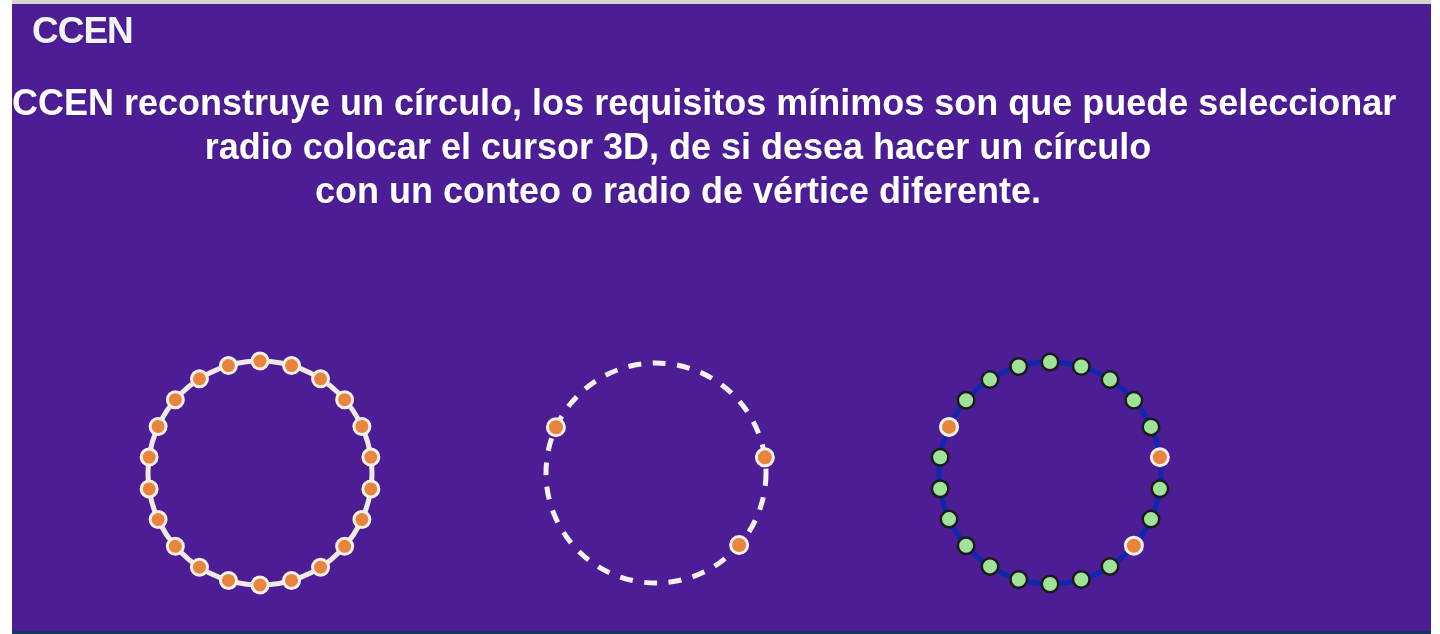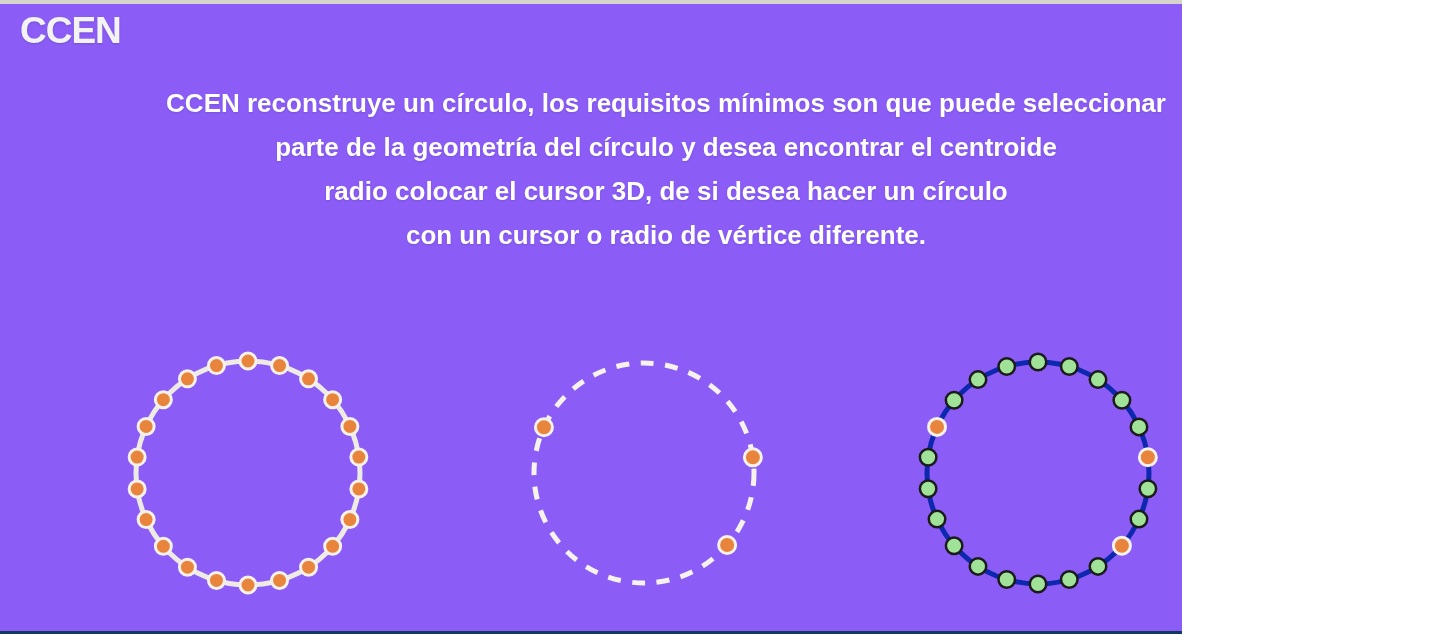--- a/index.html
+++ b/index.html
@@ -5,23 +5,24 @@
   html, body {
     margin: 0;
     padding: 0;
     width: 1440px;
     height: 634px;
     overflow: hidden;
     font-family: "Liberation Sans", "DejaVu Sans", sans-serif;
   }
   .page {
     position: relative;
-    width: 1182px;
+    width: 1419px;
     height: 634px;
-    background: #8b5cf6;
+    background: #4c1d95;
+    margin-left: 12px;
   }
   .top-border {
     position: absolute;
     top: 0; left: 0; right: 0;
     height: 4px;
     background: #D7D4CE;
   }
   .bottom-border {
     position: absolute;
     bottom: 0; left: 0; right: 0;
@@ -39,21 +40,21 @@
     color: #F3F3F3;
     text-shadow: 0 1px 2px rgba(0, 40, 80, 0.18);
   }
   .description {
     position: absolute;
     top: 81px;
     left: 0;
     width: 1332px;
     text-align: center;
     color: #FFFFFF;
-    font-size: 26px;
+    font-size: 36px;
     font-weight: 700;
     line-height: 44px;
     text-shadow: 0 1px 2px rgba(0, 40, 80, 0.15);
   }
   .description .line {
     white-space: nowrap;
   }
   .diagram {
     position: absolute;
     width: 260px;
@@ -61,23 +62,22 @@
   }
 </style>
 </head>
 <body>
 
 <div class="page">
   <div class="top-border"></div>
   <h1 class="page-title">CCEN</h1>
   <div class="description">
       <div class="line">CCEN reconstruye un círculo, los requisitos mínimos son que puede seleccionar</div>
-      <div class="line">parte de la geometría del círculo y desea encontrar el centroide</div>
       <div class="line">radio colocar el cursor 3D, de si desea hacer un círculo</div>
-      <div class="line">con un cursor o radio de vértice diferente.</div>
+      <div class="line">con un conteo o radio de vértice diferente.</div>
     </div>
   <div>
       <svg viewBox="0 0 260 260" width="260" height="260" class="diagram" style="left: 118px; top: 343px;">
         <circle cx="130" cy="130" r="112" fill="none" stroke="#EEEAE4" stroke-width="5"></circle>
         <circle cx="130.00" cy="18.00" r="8" fill="#E8843C" stroke="#F4F1EB" stroke-width="3"></circle>
         <circle cx="161.55" cy="22.54" r="8" fill="#E8843C" stroke="#F4F1EB" stroke-width="3"></circle>
         <circle cx="190.55" cy="35.78" r="8" fill="#E8843C" stroke="#F4F1EB" stroke-width="3"></circle>
         <circle cx="214.64" cy="56.66" r="8" fill="#E8843C" stroke="#F4F1EB" stroke-width="3"></circle>
         <circle cx="231.88" cy="83.47" r="8" fill="#E8843C" stroke="#F4F1EB" stroke-width="3"></circle>
         <circle cx="240.86" cy="114.06" r="8" fill="#E8843C" stroke="#F4F1EB" stroke-width="3"></circle>

